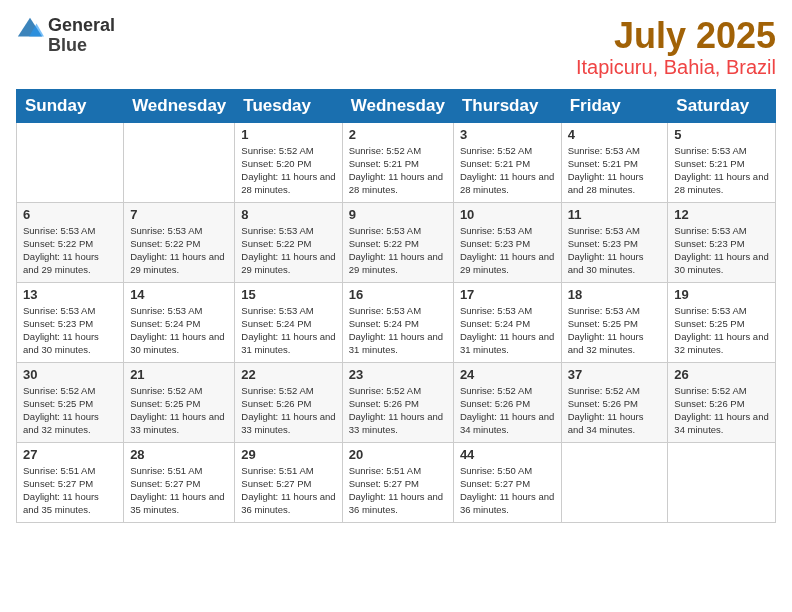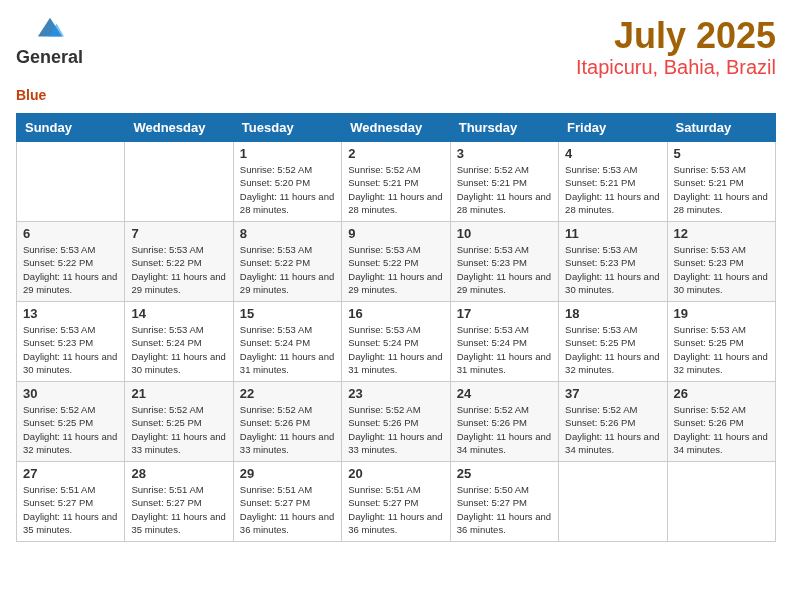--- a/index.html
+++ b/index.html
@@ -11,39 +11,36 @@
       padding: 16px;
     }
     .header-area {
       display: flex;
       justify-content: space-between;
       align-items: flex-start;
       margin-bottom: 10px;
     }
     .logo {
       display: flex;
-      align-items: center;
       gap: 4px;
-      flex-direction: column;
     }
     .logo-text {
       display: flex;
       flex-direction: column;
       line-height: 1.1;
     }
     .logo-general {
       font-size: 18px;
       font-weight: bold;
       color: #333;
     }
     .logo-blue {
-      font-size: 14px;
-      font-weight: bold;
-      color: #c2410c;
-      margin-top: 20px;
+      font-size: 18px;
+      font-weight: bold;
+      color: #404040;
     }
     .logo-icon {
       width: 28px;
       height: 28px;
     }
     .title-area {
       text-align: right;
     }
     .month-year {
       font-size: 36px;
@@ -56,21 +53,21 @@
       color: #ef4444;
     }
     .calendar {
       width: 100%;
       border-collapse: collapse;
       border: 1px solid #ccc;
     }
     .calendar th {
       background-color: #1a6faf;
       color: white;
-      font-size: 13px;
+      font-size: 17px;
       font-weight: bold;
       padding: 6px 8px;
       text-align: left;
       border: 1px solid #1a6faf;
     }
     .calendar td {
       vertical-align: top;
       border: 1px solid #ccc;
       padding: 4px 6px;
       width: calc(100% / 7);
@@ -314,21 +311,21 @@
 Sunset: 5:27 PM
 Daylight: 11 hours and 36 minutes.</div>
         </td>
         <td>
           <span class="day-number">20</span>
           <div class="day-info">Sunrise: 5:51 AM
 Sunset: 5:27 PM
 Daylight: 11 hours and 36 minutes.</div>
         </td>
         <td>
-          <span class="day-number">25</span>
+          <span class="day-number">44</span>
           <div class="day-info">Sunrise: 5:50 AM
 Sunset: 5:27 PM
 Daylight: 11 hours and 36 minutes.</div>
         </td>
         <td class="empty-cell"></td>
         <td class="empty-cell"></td>
       </tr>
     </tbody>
 </table>
 

